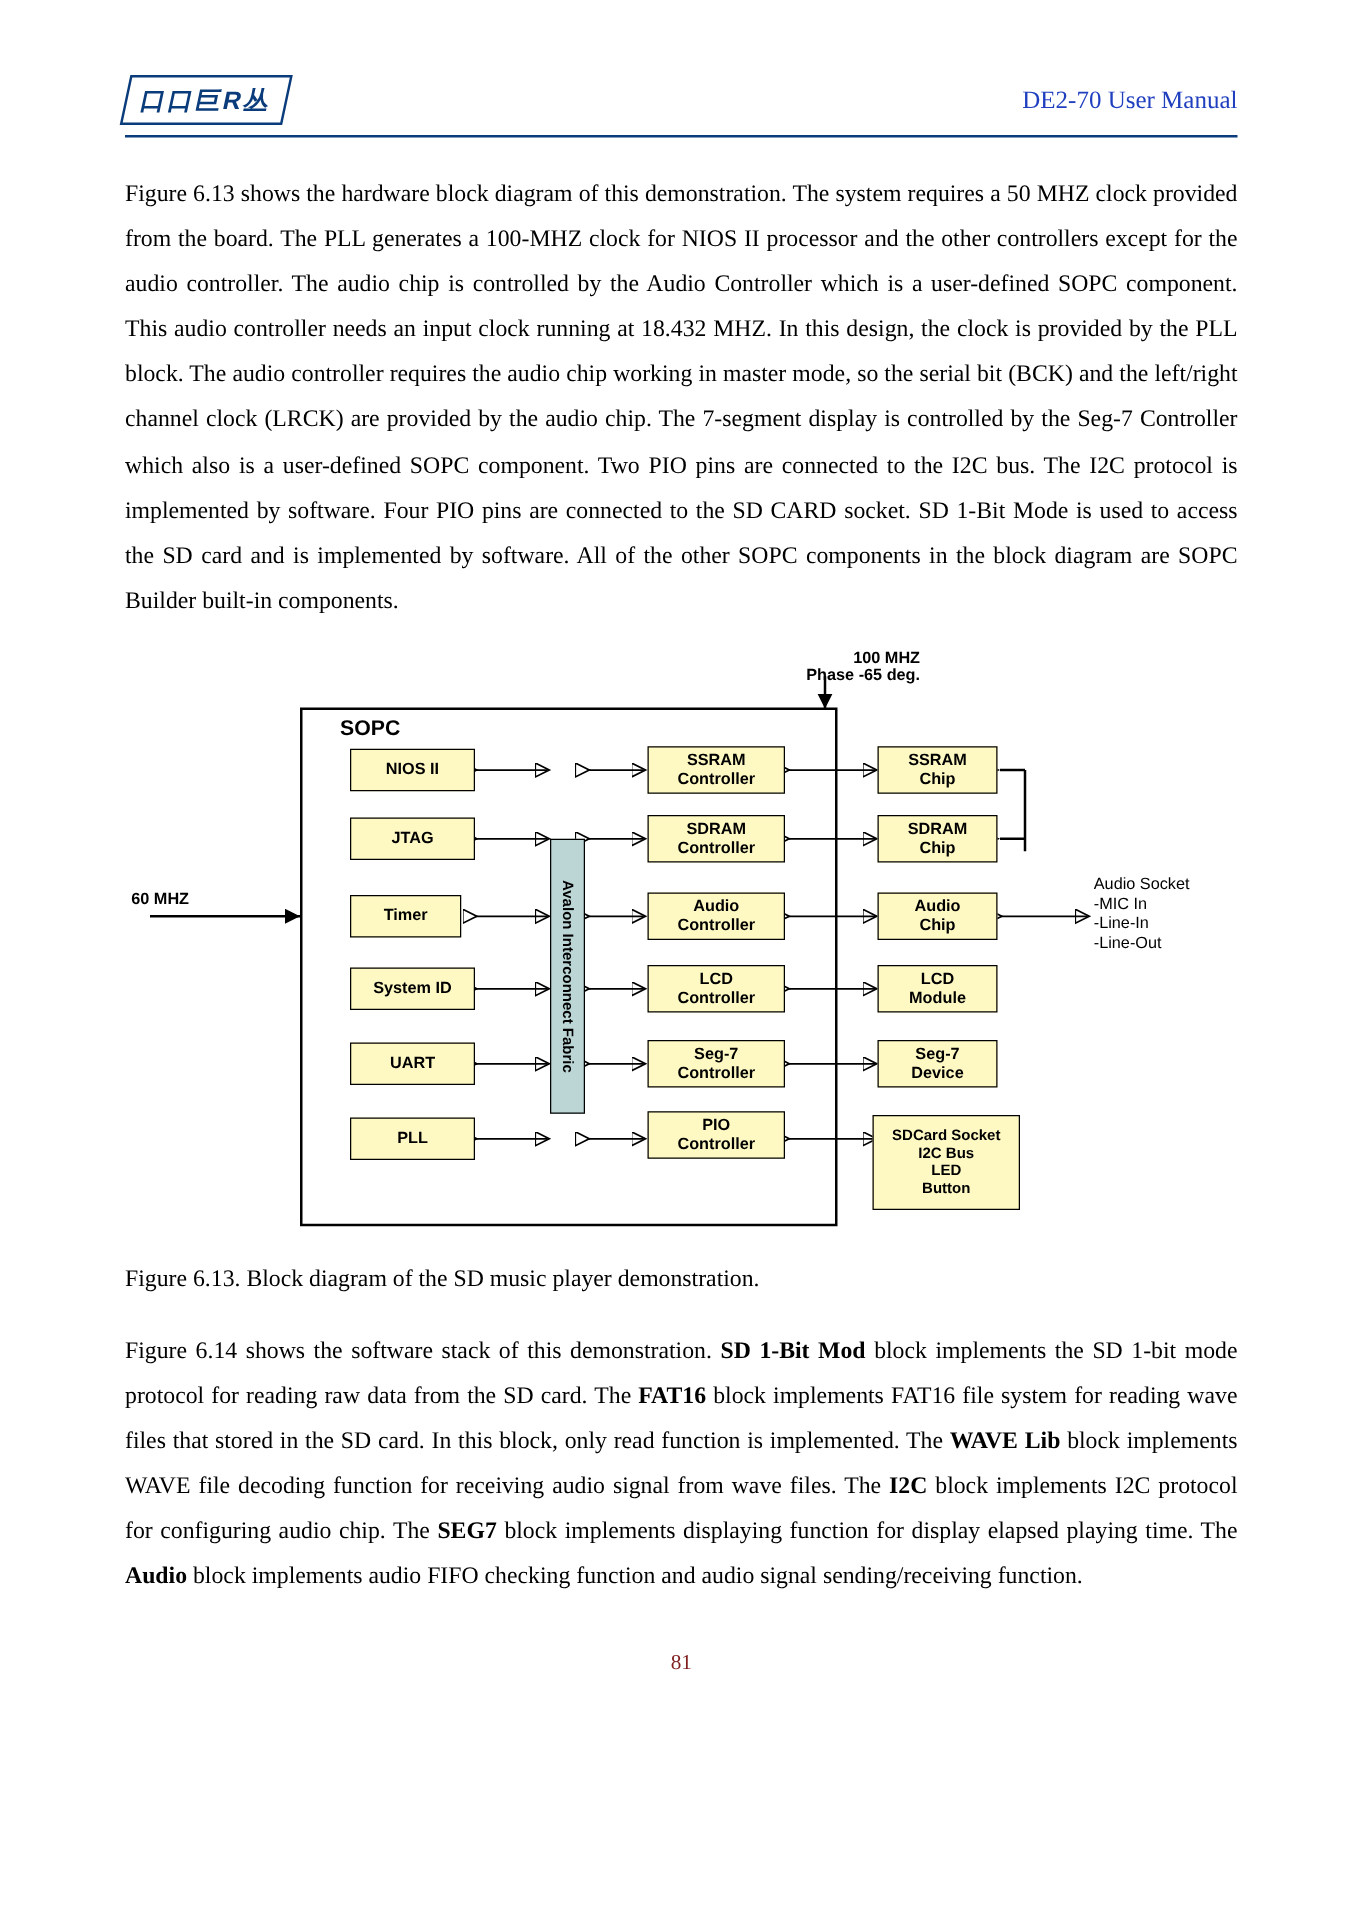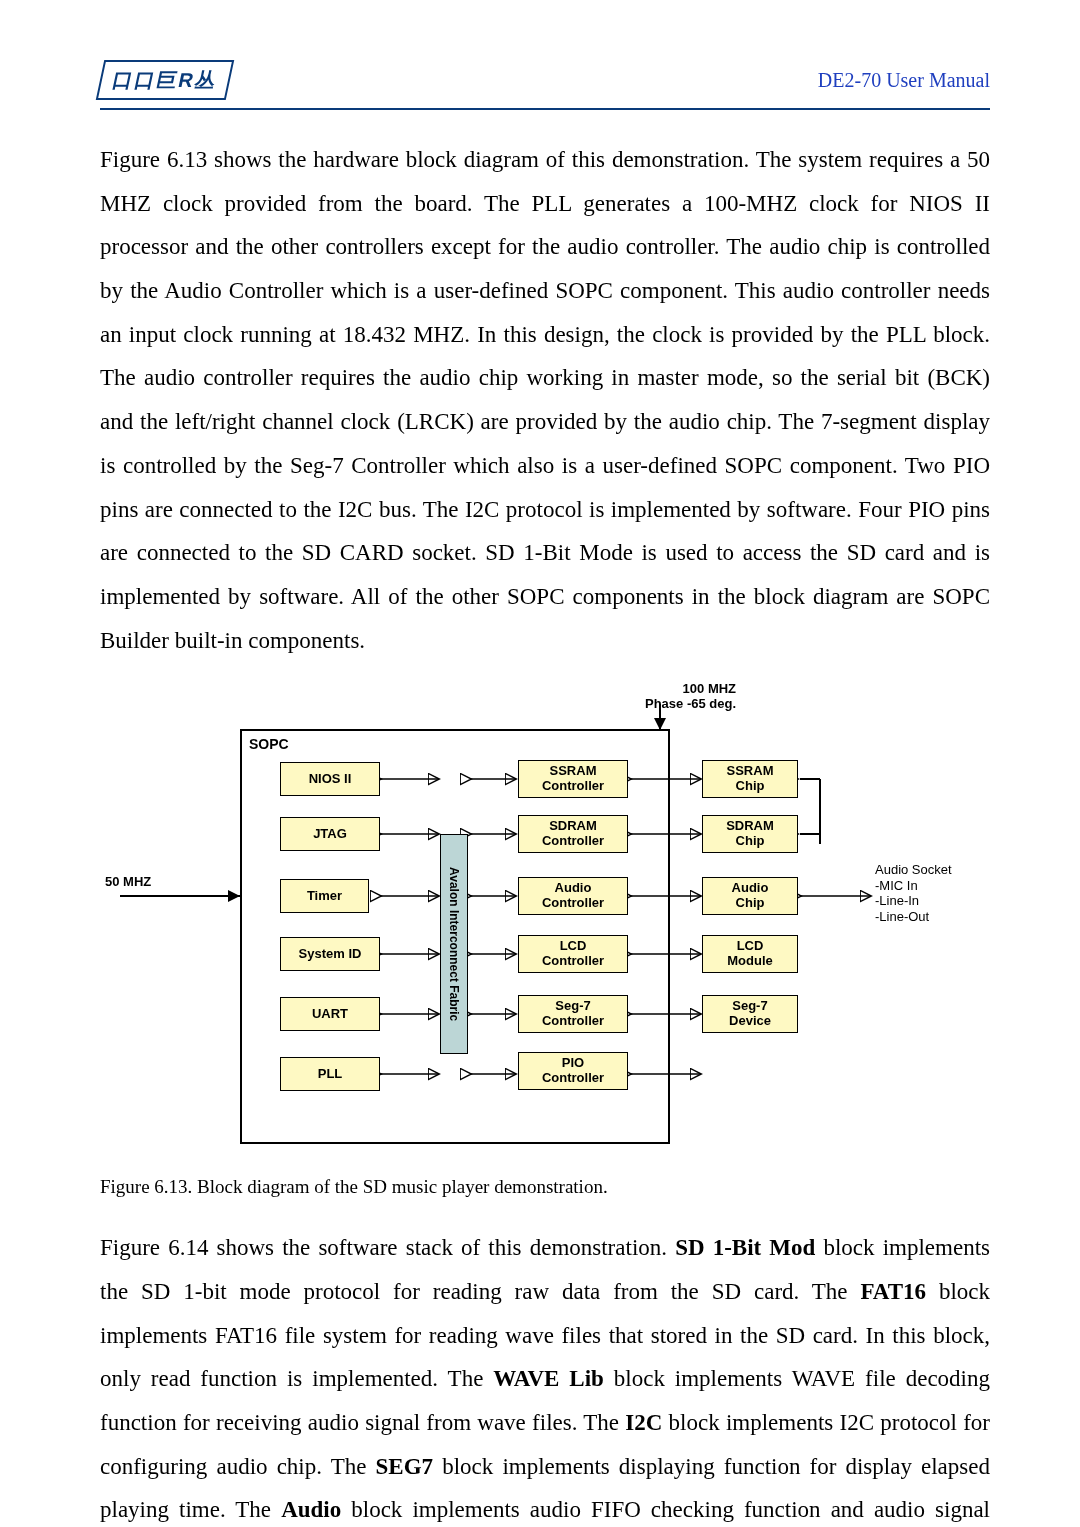--- a/index.html
+++ b/index.html
@@ -2,21 +2,21 @@
 <html><head>
 <meta charset="utf-8">
 <style>
   *{box-sizing:border-box;margin:0;padding:0}
   body{font-family:"Times New Roman",serif;background:#fff;color:#000;width:1080px;padding:60px 90px 40px 100px}
   .hdr{display:flex;justify-content:space-between;align-items:center;margin-bottom:8px}
   .logo{display:flex;align-items:center}
   .logo-box{width:130px;height:40px;transform:skewX(-12deg);border:2px solid #0a3b7a;display:flex;align-items:center;justify-content:center;letter-spacing:2px;font-weight:bold;font-family:Arial,sans-serif;color:#0a3b7a;font-size:20px}
   .hdr-title{color:#1f3fbf;font-size:20px}
   .divider{height:2px;background:#0a3b7a;margin-bottom:28px}
-  .para{font-size:23px;line-height:1.9;text-align:justify;margin-bottom:22px}
+  .para{font-size:19px;line-height:1.9;text-align:justify;margin-bottom:22px}
   .caption{font-size:19px;text-align:left;margin:22px 0 28px 0}
   .pg{text-align:center;color:#7f1d1d;font-size:17px;margin-top:40px}
   .diagram{position:relative;width:900px;height:470px;margin:0 auto 6px auto;font-family:Arial,Helvetica,sans-serif;font-size:13px}
   .d-label{position:absolute;font-weight:bold;font-size:13px}
   .d-box{position:absolute;background:#fef9c3;border:1px solid #000;text-align:center;display:flex;flex-direction:column;align-items:center;justify-content:center;line-height:1.15;font-weight:bold}
   .d-frame{position:absolute;border:2px solid #000;background:transparent}
   .d-bus{position:absolute;background:#bcd6d6;border:1px solid #000;display:flex;align-items:center;justify-content:center;font-weight:bold}
   .d-bus span{writing-mode:vertical-rl;text-orientation:mixed;font-size:12px}
 </style>
 </head>
@@ -75,24 +75,24 @@
     <line x1="700" y1="212" x2="770" y2="212" stroke="#000" stroke-width="1.4" marker-start="url(#ahO)" marker-end="url(#ahO)"></line>
 
     <line x1="560" y1="20" x2="560" y2="46" stroke="#000" stroke-width="2" marker-end="url(#ah)"></line>
     <line x1="720" y1="95" x2="720" y2="160" stroke="#000" stroke-width="2"></line>
     <line x1="700" y1="95" x2="720" y2="95" stroke="#000" stroke-width="2" marker-start="url(#ah)"></line>
     <line x1="700" y1="150" x2="720" y2="150" stroke="#000" stroke-width="2" marker-start="url(#ah)"></line>
   </svg>
 
   <div class="d-label" style="left:545px;top:-2px;text-align:right;line-height:1.1"><span style="white-space:pre-line">100 MHZ
 Phase -65 deg.</span></div>
-  <div class="d-label" style="left:5px;top:190px">50 MHZ</div>
+  <div class="d-label" style="left:5px;top:190px">60 MHZ</div>
 
   <div class="d-frame" style="left:140px;top:45px;width:430px;height:415px"></div>
-  <div class="d-label" style="left:149px;top:52px;font-size:14px">SOPC</div>
+  <div class="d-label" style="left:172px;top:52px;font-size:17px">SOPC</div>
 
   <div class="d-bus" style="left:340px;top:150px;width:28px;height:220px">
       <span>Avalon Interconnect Fabric</span>
     </div>
 
   <div class="d-box" style="left:180px;top:78px;width:100px;height:34px">NIOS II</div>
   <div class="d-box" style="left:180px;top:133px;width:100px;height:34px">JTAG</div>
   <div class="d-box" style="left:180px;top:195px;width:89px;height:34px">Timer</div>
   <div class="d-box" style="left:180px;top:253px;width:100px;height:34px">System ID</div>
   <div class="d-box" style="left:180px;top:313px;width:100px;height:34px">UART</div>
@@ -114,20 +114,24 @@
   <div class="d-box" style="left:602px;top:76px;width:96px;height:38px;white-space:pre-line">SSRAM
 Chip</div>
   <div class="d-box" style="left:602px;top:131px;width:96px;height:38px;white-space:pre-line">SDRAM
 Chip</div>
   <div class="d-box" style="left:602px;top:193px;width:96px;height:38px;white-space:pre-line">Audio
 Chip</div>
   <div class="d-box" style="left:602px;top:251px;width:96px;height:38px;white-space:pre-line">LCD
 Module</div>
   <div class="d-box" style="left:602px;top:311px;width:96px;height:38px;white-space:pre-line">Seg-7
 Device</div>
+  <div class="d-box" style="left:598px;top:371px;width:118px;height:76px;white-space:pre-line;font-size:12px">SDCard Socket
+I2C Bus
+LED
+Button</div>
 
   <div class="d-label" style="left:775px;top:178px;font-weight:normal;line-height:1.2;font-size:13px;white-space:pre-line">Audio Socket
 -MIC In
 -Line-In
 -Line-Out</div>
 </div>
 
 <p class="caption">Figure 6.13.   Block diagram of the SD music player demonstration.</p>
 
 <p class="para">

